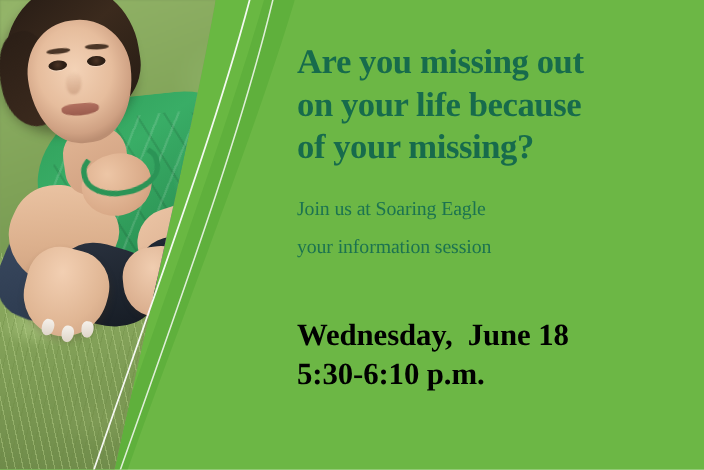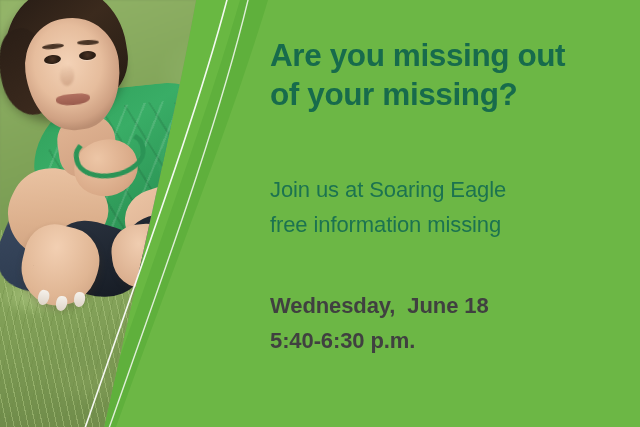--- a/index.html
+++ b/index.html
@@ -309,52 +309,53 @@
   }
   .swoosh path.faint { opacity: .80; stroke-width: 1.4; }
 
   
   .content {
     position: absolute;
     left: 270px;
     top: 0;
     width: 360px;
     height: 427px;
+    font-family: Liberation Serif, serif;
   }
   .headline {
     position: absolute;
     left: 0;
     top: 36px;
     width: 352px;
     color: #176B4C;
     font-size: 31.5px;
     font-weight: bold;
     line-height: 39px;
     letter-spacing: -0.4px;
   }
   .headline .line { display: block; white-space: pre; }
   .subhead {
     position: absolute;
     left: 0;
     top: 172px;
     width: 330px;
     color: #1C7350;
-    font-size: 22px;
+    font-size: 18px;
     font-weight: normal;
     line-height: 35px;
     letter-spacing: -0.1px;
   }
   .subhead .line { display: block; white-space: pre; }
   .datetime {
     position: absolute;
     left: 0;
     top: 288px;
     width: 330px;
-    color: #404040;
-    font-size: 22px;
+    color: #000000;
+    font-size: 28px;
     font-weight: bold;
     line-height: 35px;
     letter-spacing: -0.1px;
   }
   .datetime .line { display: block; white-space: pre; }
 </style>
 </head>
 <body>
 
 <div id="banner">
@@ -400,27 +401,28 @@
 
   <svg class="swoosh" viewBox="0 0 640 427">
     <path d="M 228,-4 C 196,118 140,268 84,431"></path>
     <path class="faint" d="M 249,-4 C 219,122 164,272 108,431"></path>
   </svg>
 
   <div class="content">
 
     <div class="headline">
       <span class="line">Are you missing out</span>
+      <span class="line">on your life because</span>
       <span class="line">of your missing?</span>
     </div>
 
     <div class="subhead">
       <span class="line">Join us at Soaring Eagle</span>
-      <span class="line">free information missing</span>
+      <span class="line">your information session</span>
     </div>
 
     <div class="datetime">
       <span class="line">Wednesday,  June 18</span>
-      <span class="line">5:40-6:30 p.m.</span>
+      <span class="line">5:30-6:10 p.m.</span>
     </div>
 
   </div>
 </div>
 
 </body></html>

